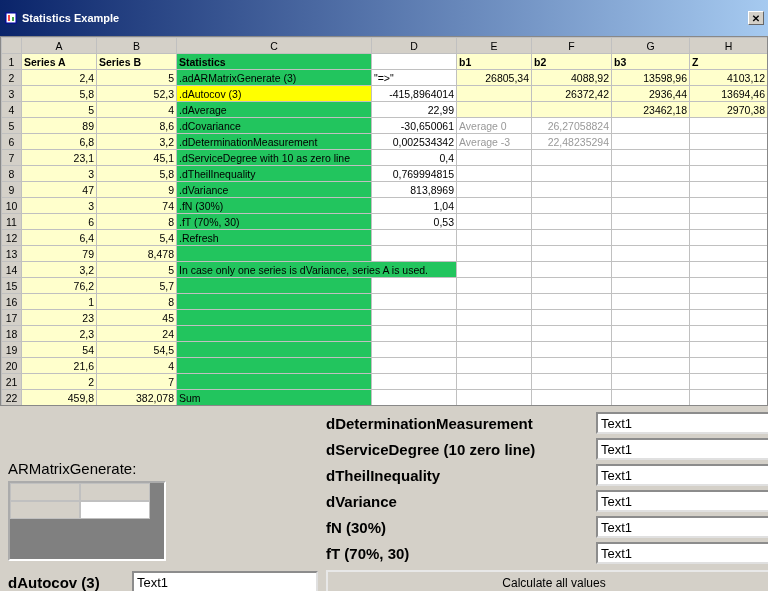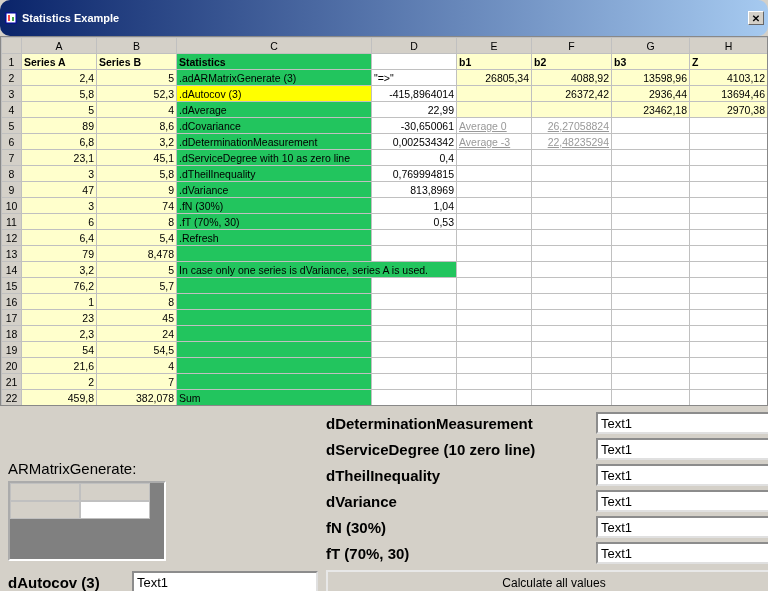--- a/index.html
+++ b/index.html
@@ -1,17 +1,17 @@
 <!DOCTYPE html>
 <html><head>
 <meta charset="utf-8">
 <style>
 * { box-sizing: border-box; margin: 0; padding: 0; }
 body { font-family: Tahoma, Arial, sans-serif; font-size: 11px; background: #d4d0c8; width: 768px; height: 591px; overflow: hidden; }
-.titlebar { background: linear-gradient(to right, #0a246a, #a6caf0); color: #fff; height: 20px; display: flex; align-items: center; padding: 18px 4px; font-weight: bold; border-radius: 10px; }
+.titlebar { background: linear-gradient(to right, #0a246a, #a6caf0); color: #fff; height: 20px; display: flex; align-items: center; padding: 18px 4px; font-weight: bold; }
 .titlebar .icon { width: 14px; height: 14px; margin-right: 4px; display: inline-flex; align-items: center; justify-content: center; }
 .titlebar .spacer { flex: 1; }
 .titlebar .close { width: 16px; height: 14px; background: #d4d0c8; color: #000; display: flex; align-items: center; justify-content: center; font-weight: bold; border: 1px solid #fff; border-right-color: #666; border-bottom-color: #666; cursor: pointer; font-size: 10px; }
 .grid-wrap { background: #fff; border: 1px solid #888; height: 370px; overflow: hidden; }
 table.grid { border-collapse: collapse; width: 100%; table-layout: fixed; }
 table.grid th, table.grid td { border: 1px solid #c0c0c0; height: 16px; padding: 0 2px; font-size: 10.5px; white-space: nowrap; overflow: hidden; }
 table.grid th { background: #d4d0c8; font-weight: normal; text-align: center; }
 table.grid th.rowhdr { text-align: center; width: 20px; }
 table.grid td { text-align: right; }
 table.grid td.lefttxt { text-align: left; }
@@ -20,21 +20,21 @@
 .col-B { width: 80px; }
 .col-C { width: 195px; }
 .col-D { width: 85px; }
 .col-E { width: 75px; }
 .col-F { width: 80px; }
 .col-G { width: 78px; }
 .col-H { width: 78px; }
 .greybg { background: #22c55e; }
 .yellowbg { background: #ffffcc; }
 .yellowhi { background: #ffff00; margin-left: 20px; }
-.greytxt { color: #999; text-decoration: underline; }
+.greytxt { color: #999; }
 .bottom { display: flex; padding: 6px 8px 0 8px; gap: 8px; }
 .leftpane { width: 310px; margin-top: 48px; }
 .rightpane { flex: 1; }
 .lbl { font-size: 15px; font-family: Arial; }
 .mini-grid { width: 158px; height: 80px; background: #808080; border: 2px inset #fff; margin: 4px 0 10px 0; position: relative; }
 .mini-grid .mrow { display: flex; }
 .mini-grid .mcell { width: 70px; height: 18px; background: #fff; border: 1px solid #c0c0c0; }
 .mini-grid .mcell.hdr { background: #d4d0c8; }
 .fieldrow { display: flex; align-items: center; margin-bottom: 4px; }
 .fieldrow .flabel { width: 140px; font-size: 15px; font-weight: bold; }

